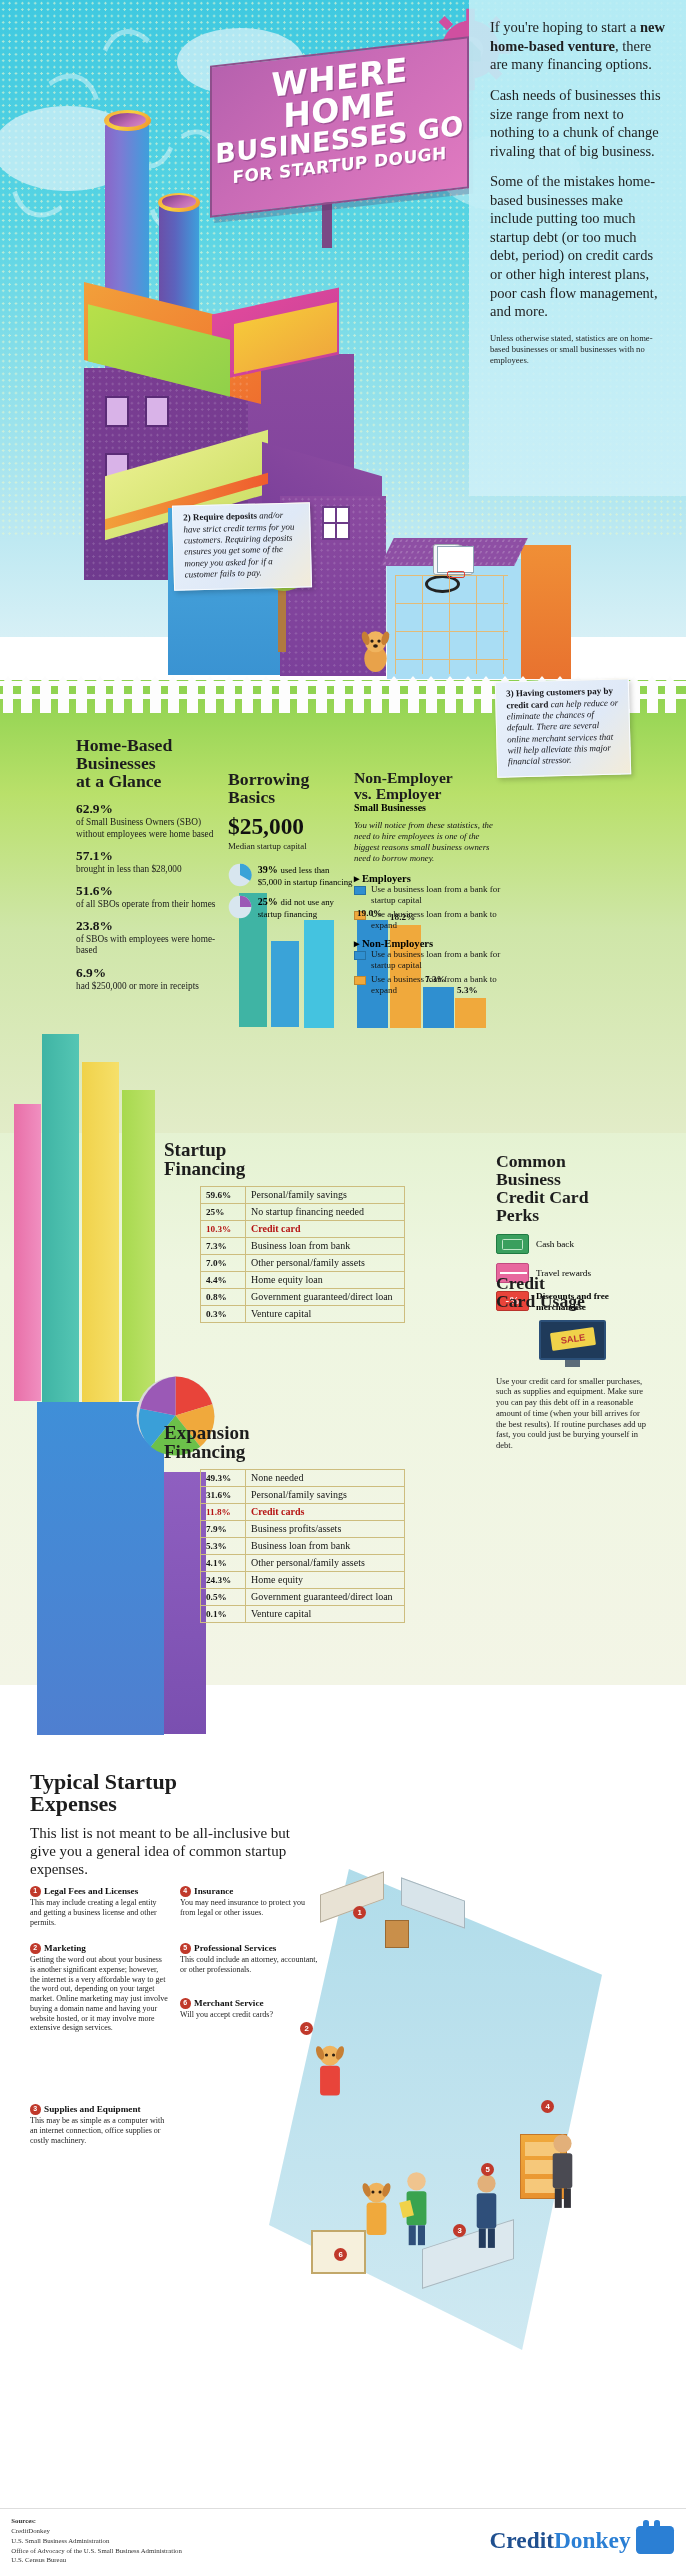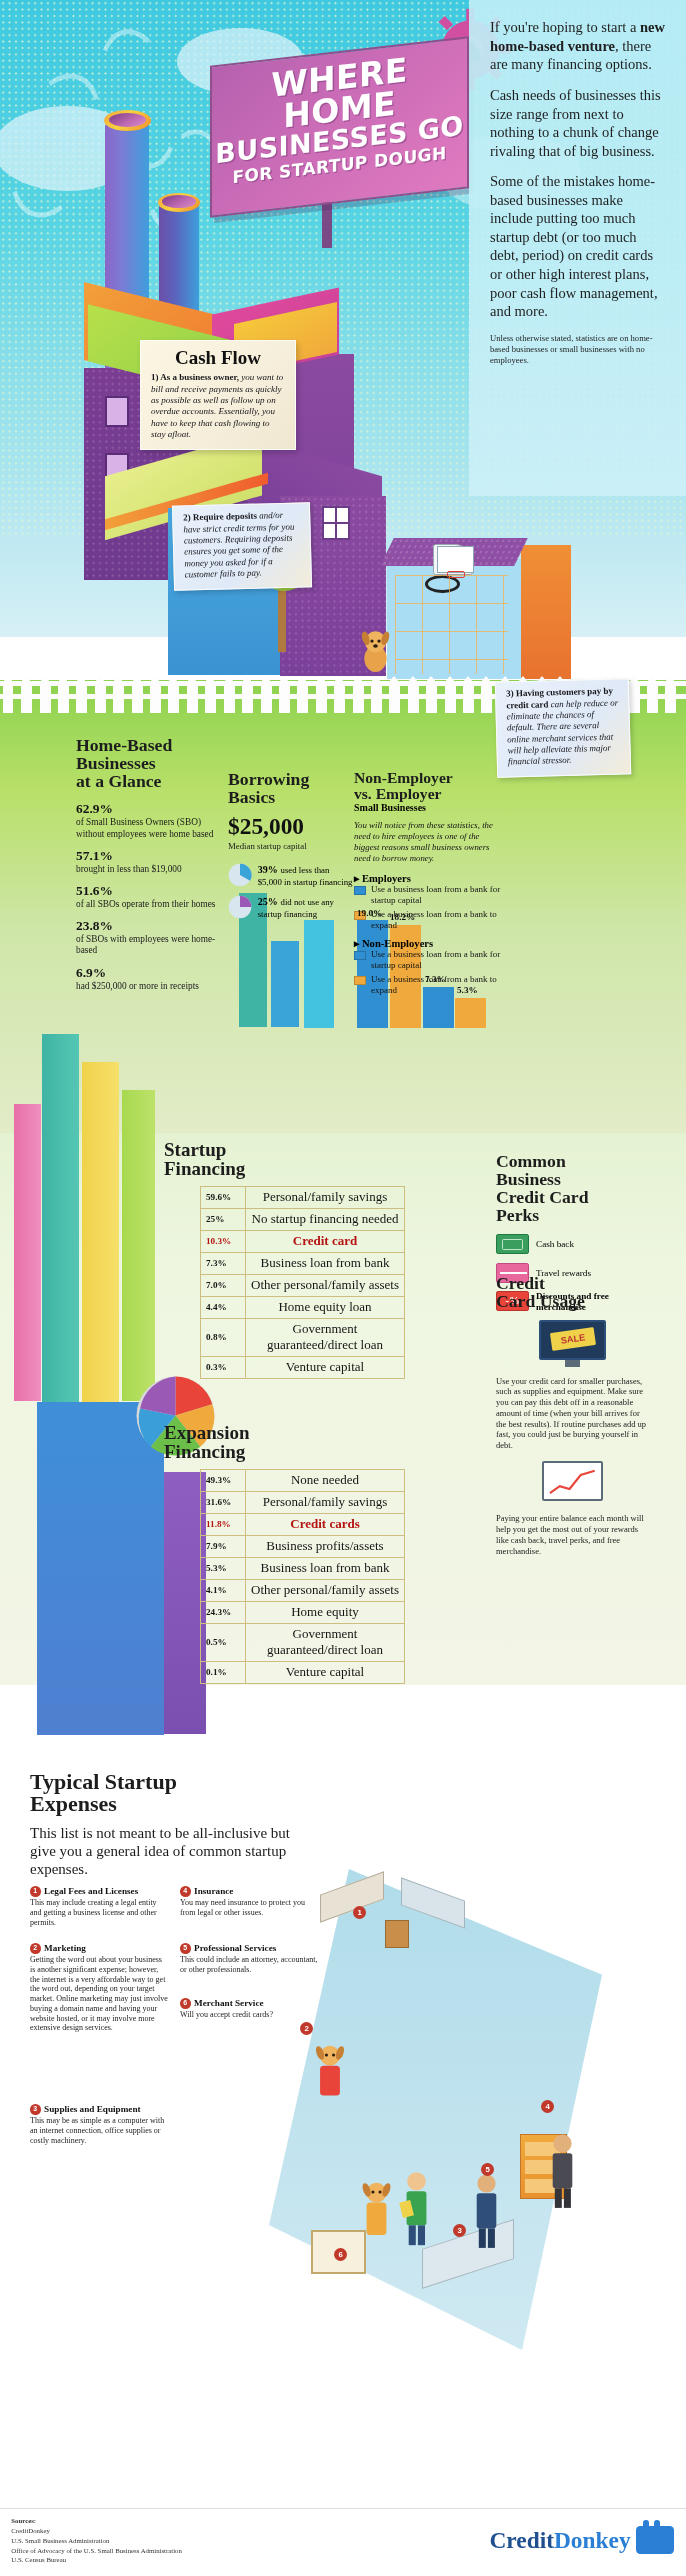--- a/index.html
+++ b/index.html
@@ -110,21 +110,21 @@
     color:#1d1d1d; line-height:1.02;
   }
   .stat-val { font-weight:bold; font-size:13.4px; color:#161616; font-family:"Liberation Serif",serif; }
   .stat-txt { font-size:9.3px; line-height:1.22; color:#1b1b1b; }
 
   .leader { position:absolute; border-left:1.1px solid #3a3a3a; }
   .leaderh { position:absolute; border-top:1.1px solid #3a3a3a; }
 
   
   .ftable { border-collapse:collapse; width:100%;margin-left:36px; }
-  .ftable td { border:0.7px solid #cdbd7e; padding:2.5px 5px; font-size:13px; color:#151515;text-align:center; }
+  .ftable td { border:0.7px solid #cdbd7e; padding:2.5px 5px; font-size:10px; color:#151515; }
   .ftable td.v { width:45px; font-weight:bold; text-align:left; font-size:9.2px; }
   .ftable tr.hl td { color:#b51414; font-weight:bold; }
   .ftable tr.hl td.v { color:#b51414; }
 
   
   .lgd { display:flex; align-items:flex-start; margin-bottom:3.5px; }
   .sw { width:12px; height:8.5px; margin-right:5px; margin-top:2.1px; flex:none; border:0.7px solid rgba(0,0,0,.2);}
   .lgd span { font-size:9px; line-height:1.2; color:#151515; }
 
   
@@ -302,26 +302,20 @@
       <ellipse cx="39" cy="17" rx="5" ry="10" fill="#c77f34" transform="rotate(18 39 17)"></ellipse>
       <circle cx="20" cy="21" r="2.3" fill="#2a1d12"></circle>
         <circle cx="30" cy="21" r="2.3" fill="#2a1d12"></circle>
       <ellipse cx="25" cy="28" rx="3.4" ry="2.6" fill="#2a1d12"></ellipse>
     </svg>
   </div>
 
   <div class="ground"></div>
   <div class="ground2"></div>
 
-  <div class="callout" style="left:140px;top:340px;width:156px;">
-    <h3>Cash Flow</h3>
-    <p>
-      <b>1) As a business owner,</b><span> you want to bill and receive payments as quickly as possible as well as follow up on overdue accounts. Essentially, you have to keep that cash flowing to stay afloat.</span>
-    </p>
-  </div>
 
   <div class="callout blue" style="left:173px;top:504px;width:138px;transform:rotate(-1.5deg);">
     <p>
       <b>2) Require deposits</b><span> and/or have strict credit terms for you customers. Requiring deposits ensures you get some of the money you asked for if a customer fails to pay.</span>
     </p>
   </div>
 
   <div class="callout blue" style="left:496px;top:680px;width:134px;transform:rotate(-1.5deg);">
     <p>
       <b>3) Having customers pay by credit card</b><span> can help reduce or eliminate the chances of default. There are several online merchant services that will help alleviate this major financial stressor.</span>
@@ -343,21 +337,21 @@
       <span>Businesses</span><br>
       <span>at a Glance</span>
     </h2>
 
     <div style="margin-top:11.3px;">
       <div class="stat-val">62.9%</div>
       <div class="stat-txt">of Small Business Owners (SBO) without employees were home based</div>
     </div>
     <div style="margin-top:7.8px;">
       <div class="stat-val">57.1%</div>
-      <div class="stat-txt">brought in less than $19,000</div>
+      <div class="stat-txt">brought in less than $28,000</div>
     </div>
     <div style="margin-top:7.8px;">
       <div class="stat-val">51.6%</div>
       <div class="stat-txt">of all SBOs operate from their homes</div>
     </div>
     <div style="margin-top:7.8px;">
       <div class="stat-val">23.8%</div>
       <div class="stat-txt">of SBOs with employees were home-based</div>
     </div>
     <div style="margin-top:7.8px;">
@@ -600,29 +594,20 @@
 
     <div style="margin-top:10px;">
       <div style="width:78px;height:50px;margin:0 auto 5.7px auto;position:relative;">
         <div style="position:absolute;left:5.7px;top:0;width:67px;height:40px;background:#1f3a5a;border:2.1px solid #2b4f78;border-radius:2.1px;"></div>
         <div style="position:absolute;left:31px;top:40px;width:15.6px;height:7px;background:#5b6b78;"></div>
         <div style="position:absolute;left:17px;top:10px;width:44px;height:18.4px;background:#f0d24a;transform:rotate(-8deg);border-radius:1.4px;color:#b33;font-weight:bold;font-size:9.2px;text-align:center;line-height:18.4px;font-family:'Liberation Sans',sans-serif;">SALE</div>
       </div>
       <div class="cccard">Use your credit card for smaller purchases, such as supplies and equipment. Make sure you can pay this debt off in a reasonable amount of time (when your bill arrives for the best results). If routine purchases add up fast, you could just be burying yourself in debt.</div>
     </div>
 
-    <div style="margin-top:10px;">
-      <div style="width:78px;height:47px;margin:0 auto 5.7px auto;position:relative;">
-        <div style="position:absolute;left:8.5px;top:0;width:61px;height:40px;background:#fff;border:2.1px solid #5b6b78;border-radius:2.1px;"></div>
-        <svg style="position:absolute;left:14px;top:7px;" width="50" height="28" viewBox="0 0 70 40">
-          <polyline points="2,36 16,26 30,30 46,10 66,4" fill="none" stroke="#e8443a" stroke-width="3"></polyline>
-        </svg>
-      </div>
-      <div class="cccard">Paying your entire balance each month will help you get the most out of your rewards like cash back, travel perks, and free merchandise.</div>
-    </div>
   </div>
 
   <div class="sec" style="left:30px;top:1771px;width:304px;">
     <h2 style="font-size:22px;">
       <span>Typical Startup</span><br>
       <span>Expenses</span>
     </h2>
     <div style="font-size:15px;line-height:1.2;margin-top:8.5px;color:#1b1b1b;width:269px;">This list is not meant to be all-inclusive but give you a general idea of common startup expenses.</div>
   </div>
 

